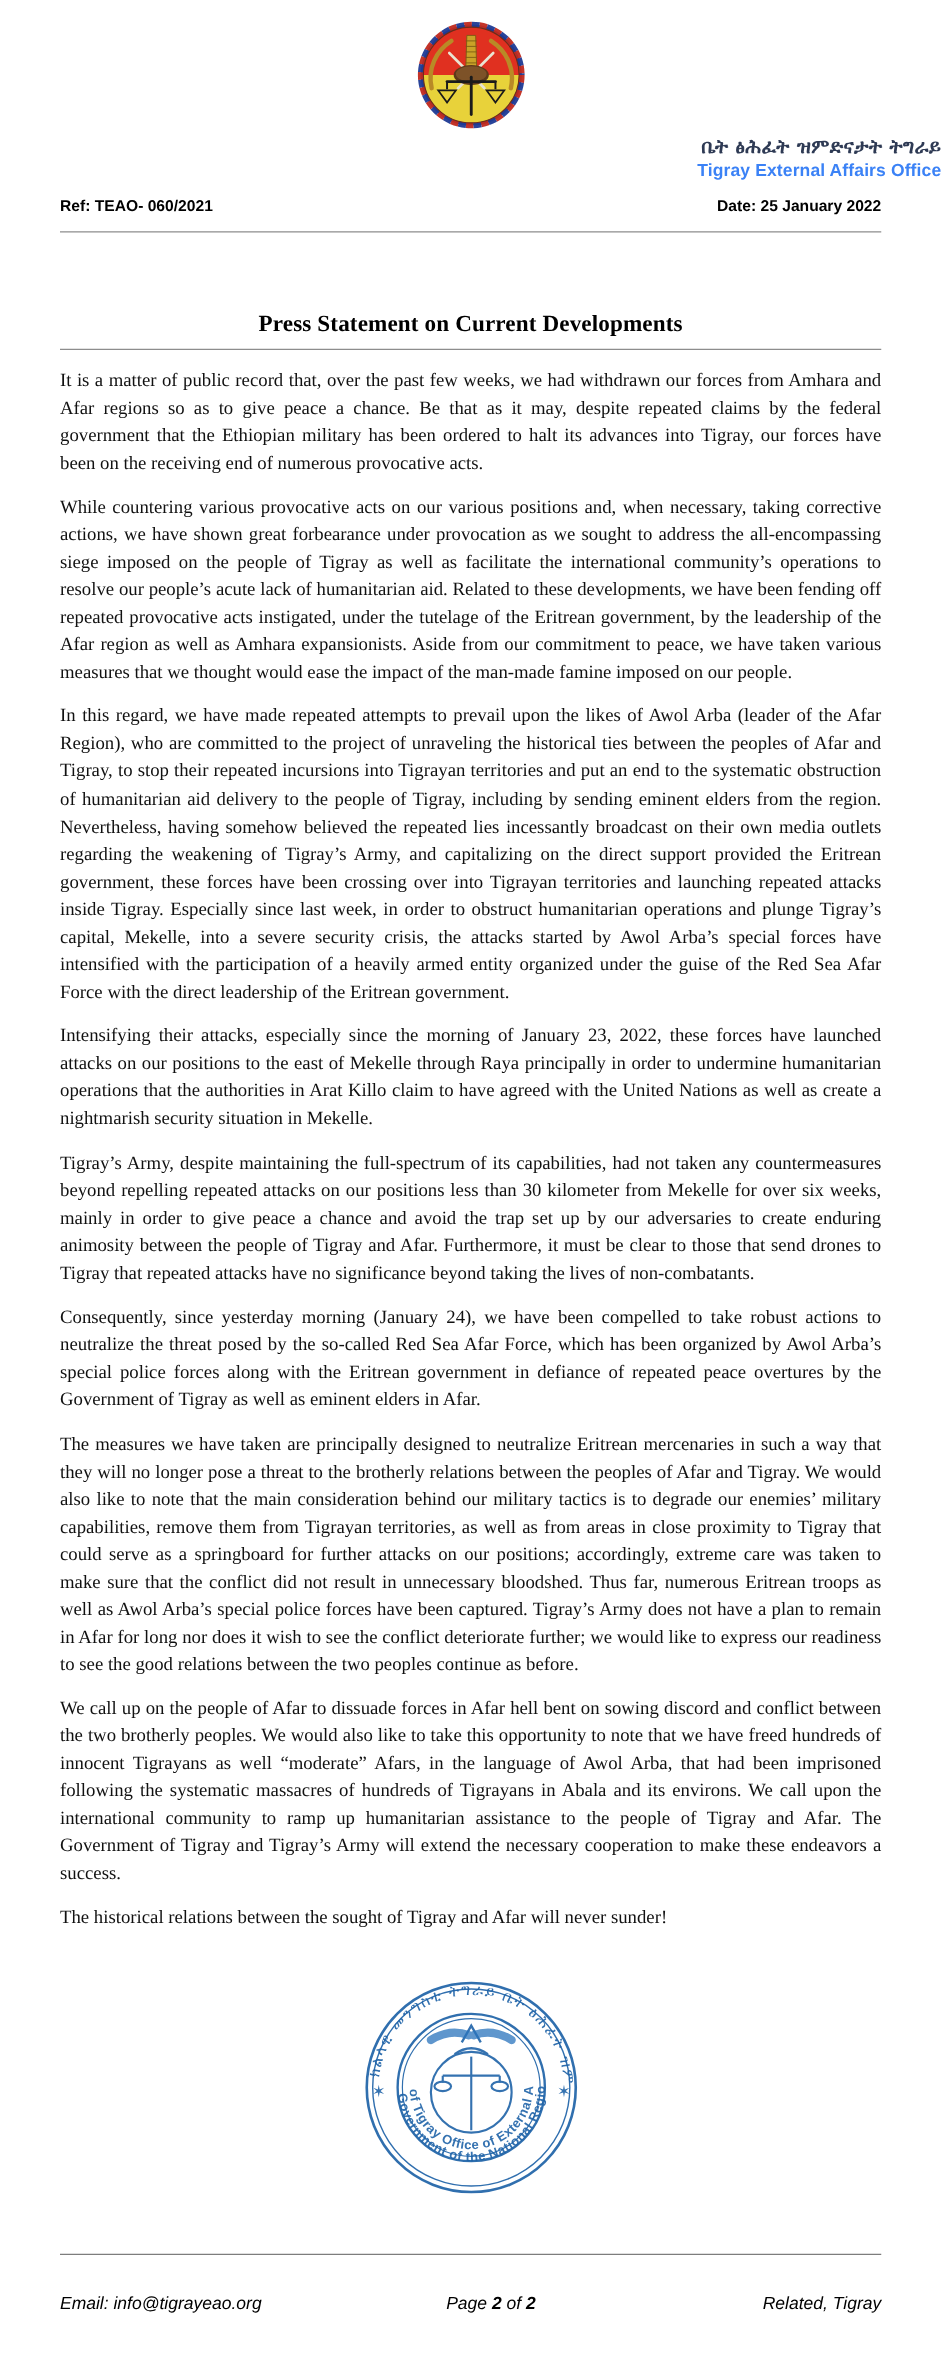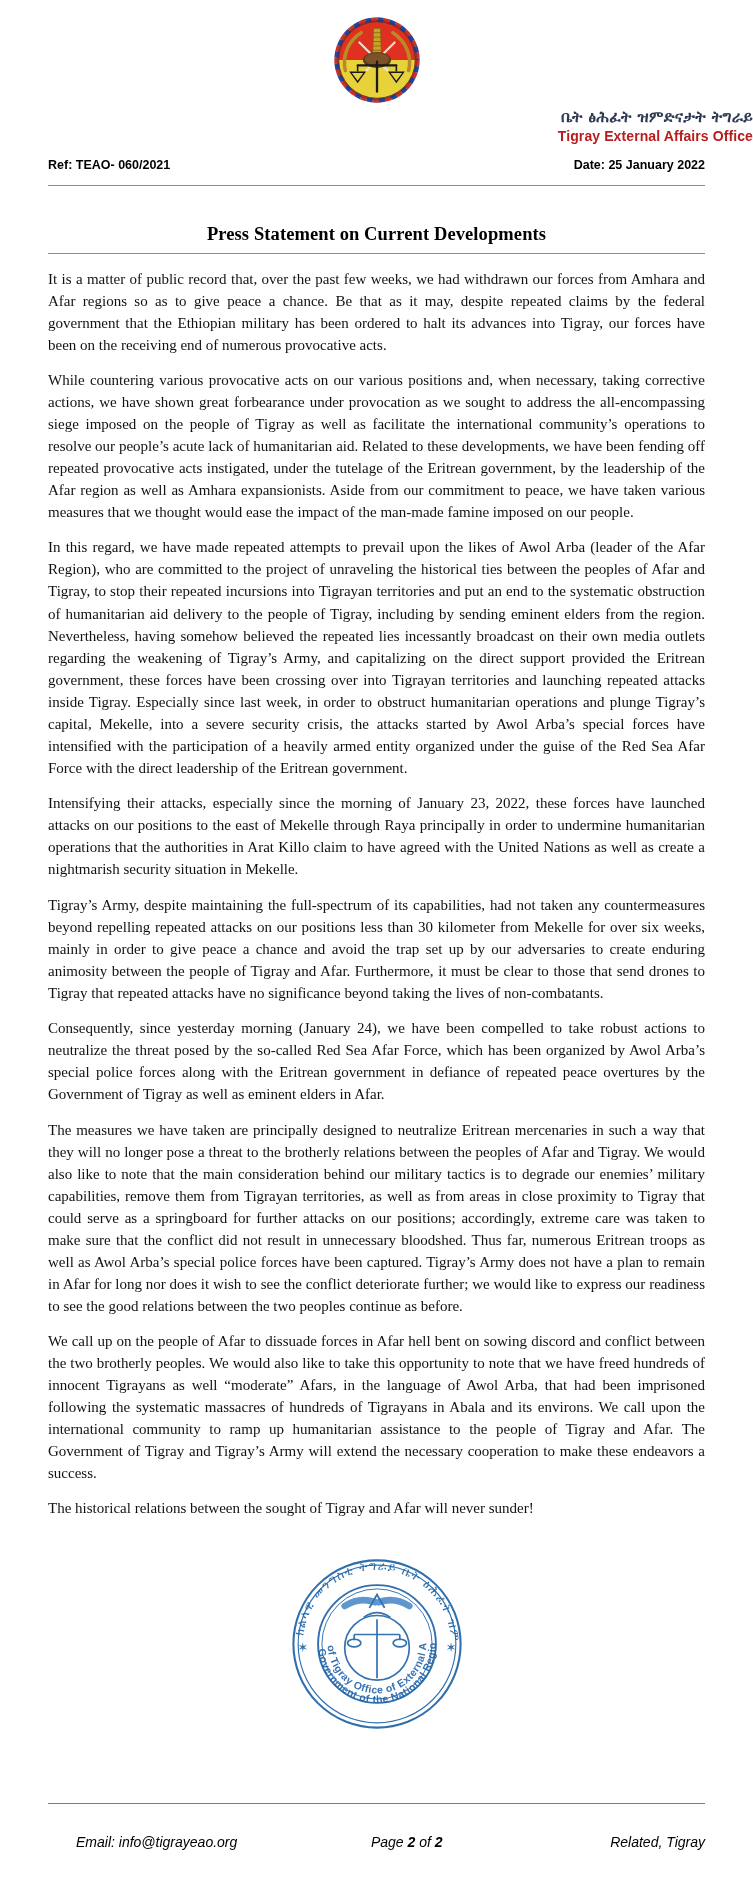--- a/index.html
+++ b/index.html
@@ -38,21 +38,21 @@
     font-weight: bold;
     color: #2e3a54;
     letter-spacing: 0.3px;
     line-height: 1.25;
     margin-top: 4px;
   }
   .org-name-en {
     font-family: "Liberation Sans", sans-serif;
     font-size: 14px;
     font-weight: bold;
-    color: #b91c1c;
+    color: #3b82f6;
     letter-spacing: 0.1px;
     line-height: 1.25;
     margin-top: 1px;
     padding-left: 38px;
   }
 
   
   .refrow {
     display: flex;
     justify-content: space-between;
@@ -69,21 +69,21 @@
     border-top: 1px solid #8d8d8d;
   }
 
   
   .doc-title {
     text-align: center;
     font-family: "Liberation Serif", serif;
     font-size: 18.5px;
     font-weight: bold;
     color: #000;
-    margin: 38px 48px 0 48px;
+    margin: 64px 48px 0 48px;
     padding-bottom: 8px;
     letter-spacing: 0.1px;
   }
   .rule-title {
     margin: 0 48px;
     border-top: 1px solid #8d8d8d;
   }
 
   
   .body-copy {
@@ -122,21 +122,21 @@
     bottom: 36px;
   }
   .rule-footer {
     margin: 0 48px;
     border-top: 1px solid #7d7d7d;
   }
   .footer-row {
     display: flex;
     justify-content: space-between;
     align-items: baseline;
-    padding: 9px 48px 0 76px;
+    padding: 9px 48px 0 48px;
     font-family: "Liberation Sans", sans-serif;
     font-style: italic;
     font-size: 14px;
     color: #000;
   }
   .footer-center { margin-left: -34px; margin-top: 21px; }
   .footer-center b { font-weight: bold; }
 </style>
 </head>
 <body>

